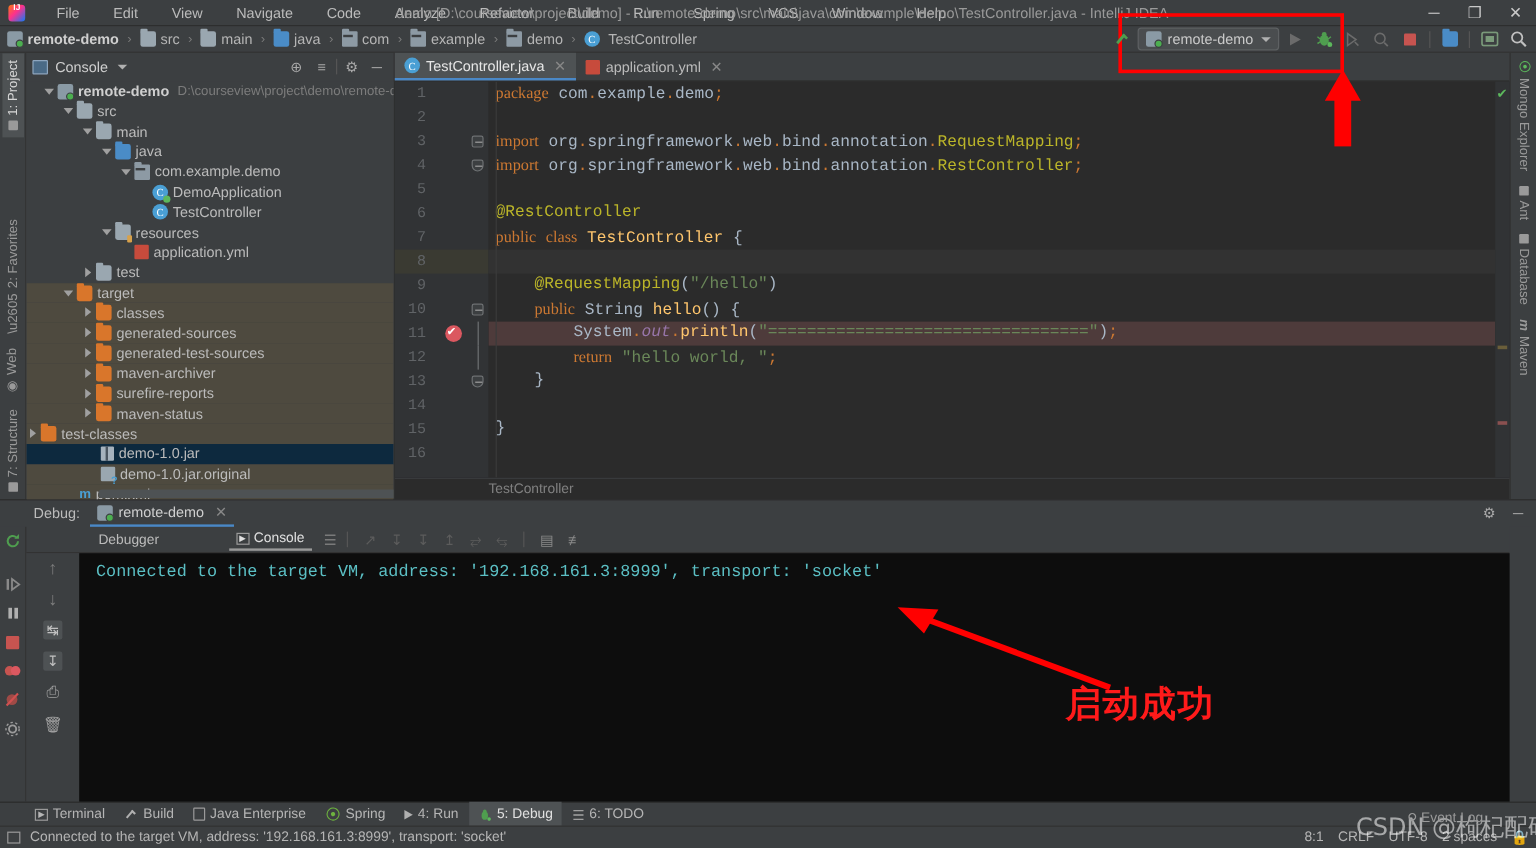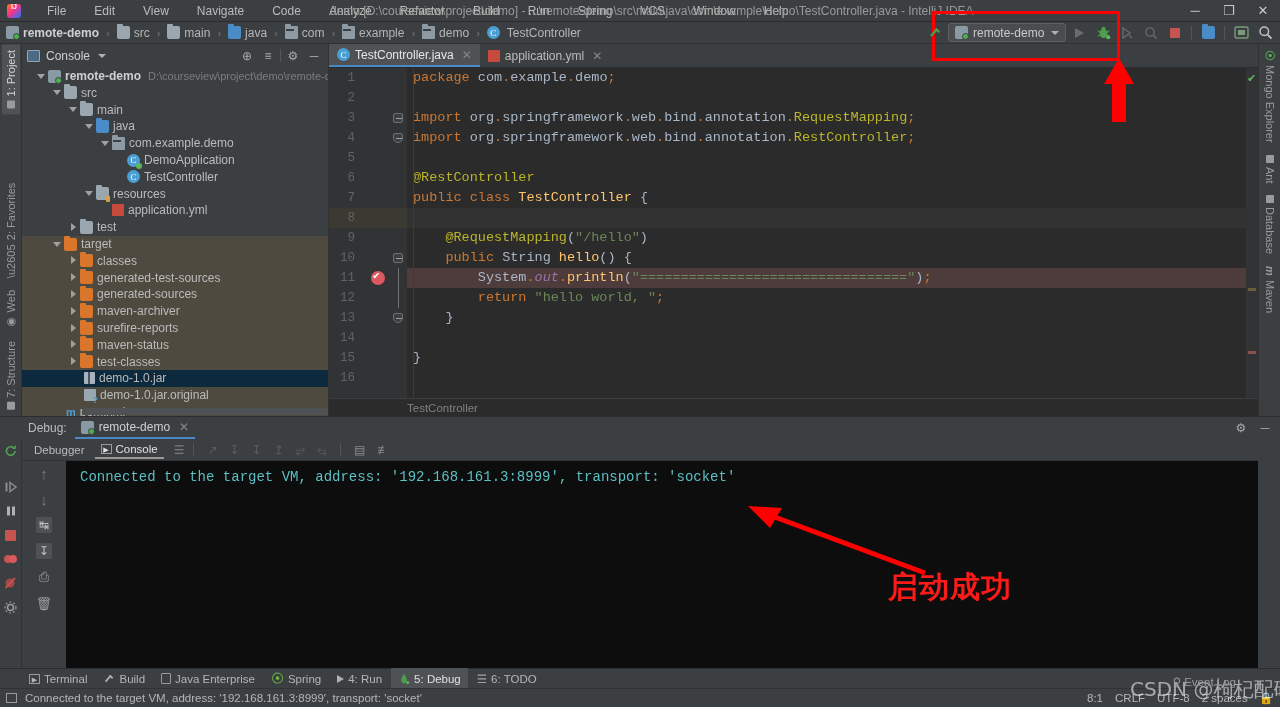--- a/index.html
+++ b/index.html
@@ -125,21 +125,21 @@
   .fold::after{content:"";position:absolute;left:2px;top:4px;width:6px;height:1px;background:#a0a0a0;}
   .fold-brace{position:absolute;left:36px;top:5px;width:10px;height:10px;border:1px solid #6e7173;background:#3c3f41;
      border-radius:2px 2px 5px 5px;}
   .fold-brace::after{content:"";position:absolute;left:2px;top:4px;width:6px;height:1px;background:#a0a0a0;}
   .fold-line{position:absolute;left:40.5px;top:0;width:1px;height:20px;background:#6e7173;}
   .bp{position:absolute;left:14px;top:3px;width:14px;height:14px;border-radius:50%;background:#db5860;}
   .bp::after{content:"\2714";position:absolute;left:2px;top:-2px;color:#fff;font-size:11px;}
   .code{flex:1 1 auto;position:relative;overflow:hidden;font-family:"Liberation Mono",monospace;font-size:13.5px;}
   .cline{height:20px;white-space:pre;padding-left:6px;line-height:20px;color:#a9b7c6;}
   .cline.cur{background:#323232;}
-  .cline.hlrow{background:#4e3b3b;} .kw{color:#cc7832;} .str{color:#6a8759;}
+  .cline.hlrow{background:#4e3b3b;} .kw{color:#cc7832;font-family:Liberation Serif, serif;} .str{color:#6a8759;}
   .an{color:#bbb529;}
   .ty{color:#a9b7c6;} .fn{color:#ffc66d;} .pkgn{color:#a9b7c6;}
   .sem{color:#cc7832;}
   .stat{color:#9876aa;font-style:italic;}
   .vline{position:absolute;left:6px;top:0;bottom:0;width:1px;background:#3b3b3b;}
   .errstripe{width:12px;background:#313335;flex:0 0 12px;position:relative;}
   .es-ok{position:absolute;top:4px;left:1px;color:#5cb85c;font-size:11px;}
   .es-mark{position:absolute;left:2px;width:8px;height:3px;}
   .breadcrumb-ed{height:18px;background:#2b2b2b;border-top:1px solid #3c3f41;display:flex;align-items:center;
      padding-left:78px;font-size:11.5px;color:#808080;flex:0 0 18px;}
@@ -149,21 +149,21 @@
   .dbg-head{height:22px;display:flex;align-items:center;padding:0 6px;gap:8px;font-size:12px;}
   .dbg-title{color:#bbbbbb;}
   .dbg-tab{display:flex;align-items:center;gap:5px;color:#cfcfcf;border-bottom:2px solid #4a88c7;height:21px;padding:0 6px;}
   .dbg-head .right{margin-left:auto;display:flex;gap:6px;align-items:center;}
   .dbg-body{flex:1 1 auto;display:flex;min-height:0;}
   .dbg-left-tools{width:22px;background:#3c3f41;flex:0 0 22px;display:flex;flex-direction:column;align-items:center;
      gap:8px;padding-top:4px;border-right:1px solid #323232;}
   .dtool{width:16px;height:16px;display:flex;align-items:center;justify-content:center;}
   .dbg-main{flex:1 1 auto;display:flex;flex-direction:column;min-width:0;}
   .dbg-tabrow{height:22px;display:flex;align-items:center;gap:4px;padding:0 6px;border-bottom:1px solid #323232;}
-  .dtab{font-size:11.5px;color:#bbbbbb;padding:2px 6px;display:flex;align-items:center;gap:4px;}
+  .dtab{font-size:11.5px;color:#bbbbbb;padding:2px 6px;display:flex;align-items:center;gap:4px;margin-left:48px;}
   .dtab.sel{color:#e0e0e0;border-bottom:2px solid #9a9a9a;}
   .dbg-inner{flex:1 1 auto;display:flex;min-height:0;}
   .dbg-gut{width:44px;background:#3c3f41;flex:0 0 44px;display:flex;flex-direction:column;align-items:center;gap:10px;padding-top:4px;}
   .console{flex:1 1 auto;background:#0d0d0d;position:relative;overflow:hidden;
      font-family:"Liberation Mono",monospace;font-size:14px;color:#cccccc;padding:6px 0 0 14px;}
   .conline{white-space:pre;line-height:20px;color:#5bbfc4;}
   .dbg-right{width:22px;flex:0 0 22px;background:#3c3f41;}
 
   
   .toolwin-bar{height:20px;background:#3c3f41;display:flex;align-items:center;gap:2px;padding-left:22px;
@@ -416,48 +416,48 @@
 
         <div class="trow hl" style="padding-left:46px">
           <span class="arrow right"></span>
           <span class="ic ic-folder orange"></span>
           <span class="tlabel">classes</span>
         </div>
 
         <div class="trow hl" style="padding-left:46px">
           <span class="arrow right"></span>
           <span class="ic ic-folder orange"></span>
-          <span class="tlabel">generated-test-sources</span>
+          <span class="tlabel">generated-sources</span>
         </div>
 
         <div class="trow hl" style="padding-left:46px">
           <span class="arrow right"></span>
           <span class="ic ic-folder orange"></span>
-          <span class="tlabel">generated-sources</span>
+          <span class="tlabel">generated-test-sources</span>
         </div>
 
         <div class="trow hl" style="padding-left:46px">
           <span class="arrow right"></span>
           <span class="ic ic-folder orange"></span>
           <span class="tlabel">maven-archiver</span>
         </div>
 
         <div class="trow hl" style="padding-left:46px">
           <span class="arrow right"></span>
           <span class="ic ic-folder orange"></span>
           <span class="tlabel">surefire-reports</span>
         </div>
 
         <div class="trow hl" style="padding-left:46px">
           <span class="arrow right"></span>
           <span class="ic ic-folder orange"></span>
           <span class="tlabel">maven-status</span>
         </div>
 
-        <div class="trow hl" style="padding-left:46px">
+        <div class="trow hl" style="">
           <span class="arrow right"></span>
           <span class="ic ic-folder orange"></span>
           <span class="tlabel">test-classes</span>
         </div>
 
         <div class="trow selected" style="padding-left:62px">
           <span class="ic-jar"></span>
           <span class="tlabel">demo-1.0.jar</span>
         </div>
 

